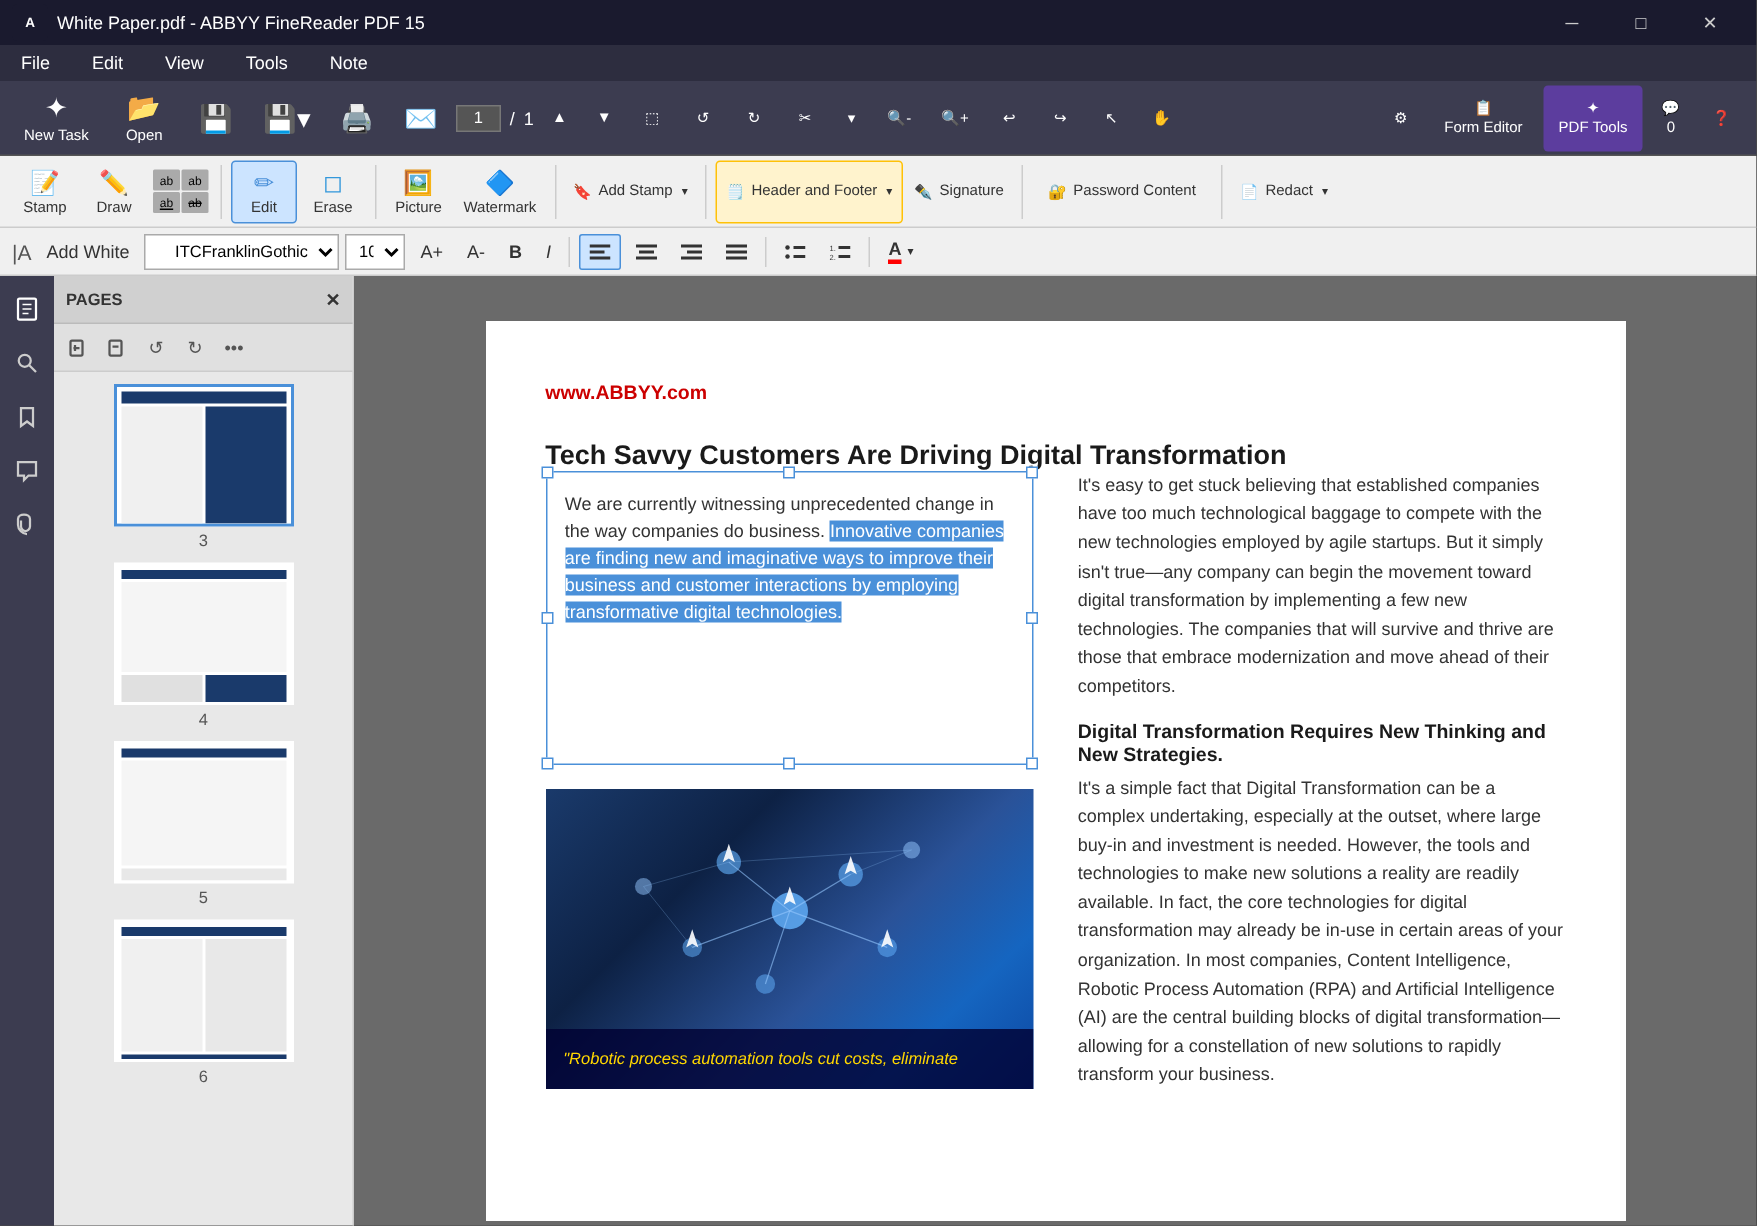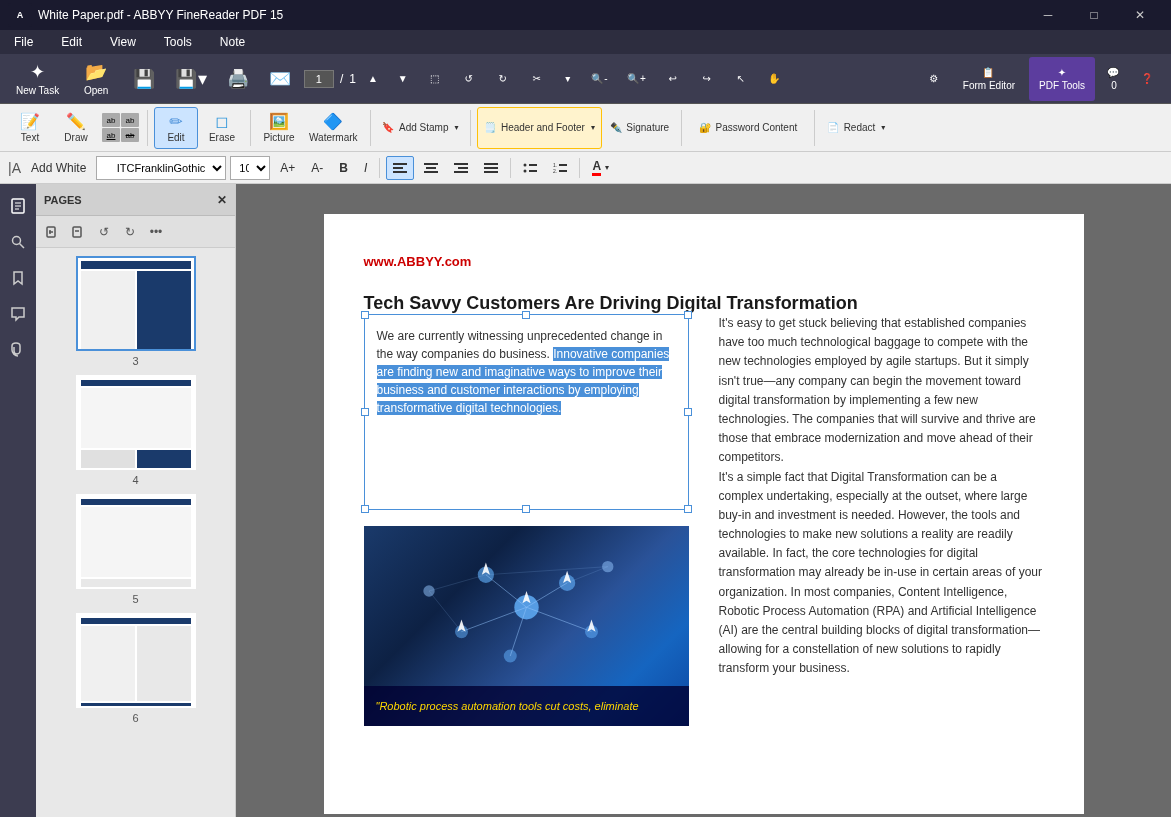--- a/index.html
+++ b/index.html
@@ -429,21 +429,21 @@
     </div>
     <div class="toolbar-btn" style="min-width:30px;">
         <span>❓</span>
       </div>
   </div>
 </div>
 
 <div class="edit-toolbar">
   <div class="edit-tool">
     <span class="icon" style="color:#f5a623;">📝</span>
-    <span>Text</span>
+    <span>Stamp</span>
   </div>
   <div class="edit-tool">
     <span class="icon" style="color:#e74c3c;">✏️</span>
     <span>Draw</span>
   </div>
   <div style="display:flex;flex-direction:column;gap:1px;margin:0 2px;">
     <div style="display:flex;gap:1px;">
       <div style="width:18px;height:14px;background:#aaa;border-radius:1px;display:flex;align-items:center;justify-content:center;font-size:8px;">ab</div>
       <div style="width:18px;height:14px;background:#aaa;border-radius:1px;display:flex;align-items:center;justify-content:center;font-size:8px;">ab</div>
     </div>
@@ -754,19 +754,20 @@
                 <polygon points="280,115 275,130 280,127 285,130" fill="rgba(255,255,255,0.9)"></polygon>
               </svg>
               <div class="dark-bar">
                 <em>"Robotic process automation tools cut costs, eliminate</em>
               </div>
             </div>
           </div>
 
           <div class="doc-col-right">
             <p class="right-text">It's easy to get stuck believing that established companies have too much technological baggage to compete with the new technologies employed by agile startups. But it simply isn't true—any company can begin the movement toward digital transformation by implementing a few new technologies. The companies that will survive and thrive are those that embrace modernization and move ahead of their competitors.</p>
+            <p class="right-heading">Digital Transformation Requires New Thinking and New Strategies.</p>
             <p class="right-text">It's a simple fact that Digital Transformation can be a complex undertaking, especially at the outset, where large buy-in and investment is needed. However, the tools and technologies to make new solutions a reality are readily available. In fact, the core technologies for digital transformation may already be in-use in certain areas of your organization. In most companies, Content Intelligence, Robotic Process Automation (RPA) and Artificial Intelligence (AI) are the central building blocks of digital transformation—allowing for a constellation of new solutions to rapidly transform your business.</p>
           </div>
         </div>
       </div>
     </div>
   </div>
 </div>
 
 </body></html>

